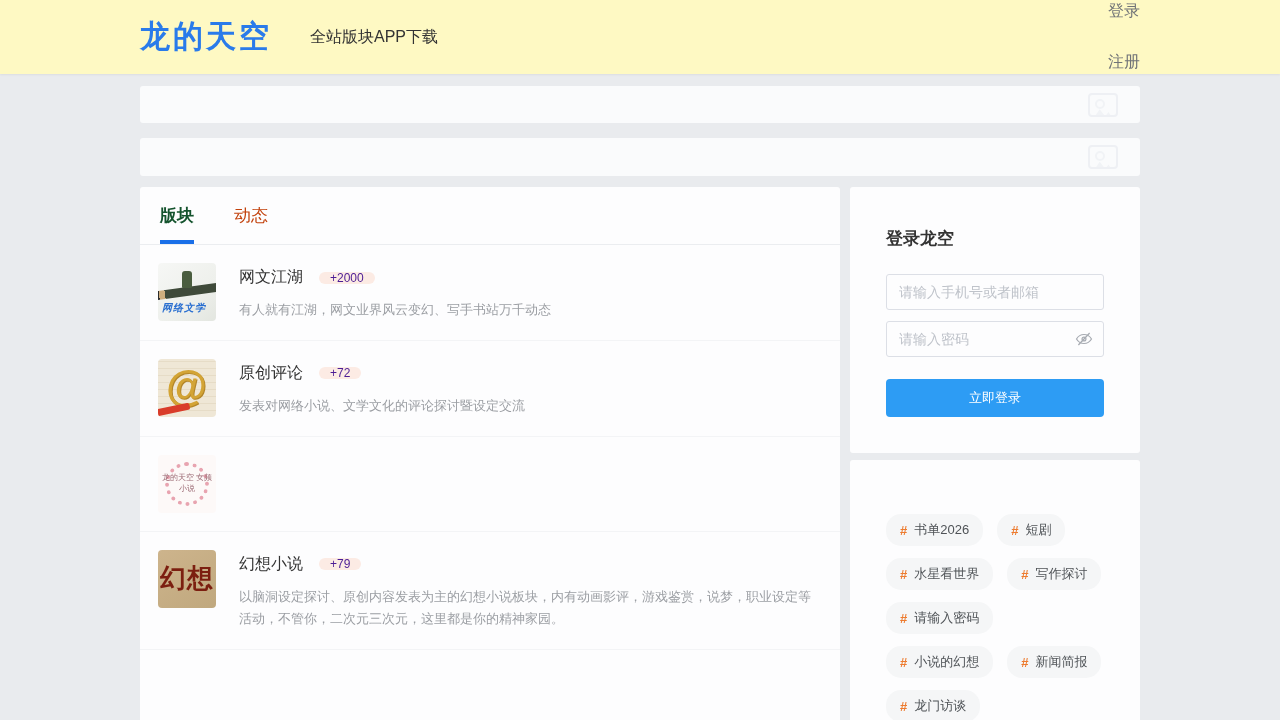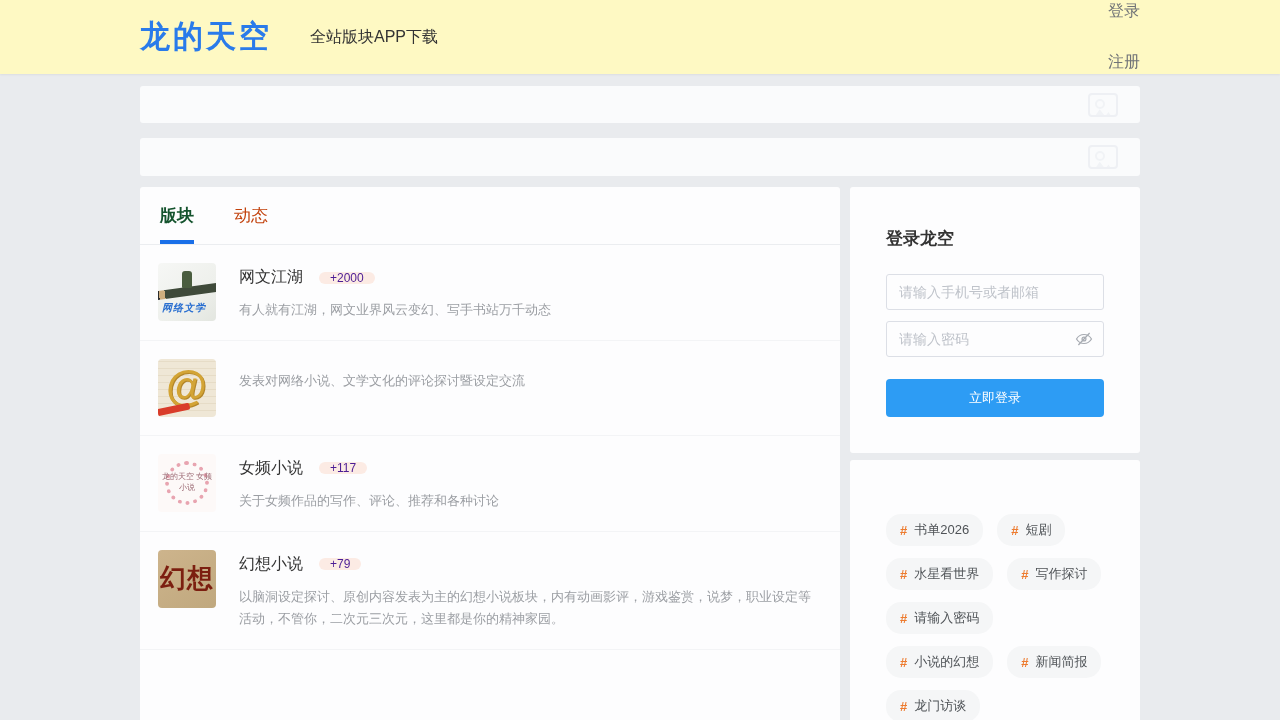--- a/index.html
+++ b/index.html
@@ -215,36 +215,33 @@
           <div class="forum-desc">有人就有江湖，网文业界风云变幻、写手书站万千动态</div>
         </div>
       </div>
 
       <div class="forum-item">
         <div class="thumb thumb-yuanchuang">
           <div class="at">@</div>
           <div class="pen"></div>
         </div>
         <div class="forum-body">
+          <div class="forum-title-row">
+            <span class="forum-title">原创评论</span>
+            <span class="forum-badge">+72</span>
+          </div>
           <div class="forum-desc">发表对网络小说、文学文化的评论探讨暨设定交流</div>
         </div>
       </div>
 
 
       <div class="forum-item">
         <div class="thumb thumb-nvpin">
           <div class="wreath"></div>
           <div class="wtext">龙的天空 女频小说</div>
-        </div>
-        <div class="forum-body">
-          <div class="forum-title-row">
-            <span class="forum-title">女频小说</span>
-            <span class="forum-badge">+117</span>
-          </div>
-          <div class="forum-desc">关于女频作品的写作、评论、推荐和各种讨论</div>
         </div>
       </div>
 
       <div class="forum-item">
         <div class="thumb thumb-huanxiang">
           <div class="htext">幻想</div>
         </div>
         <div class="forum-body">
           <div class="forum-title-row">
             <span class="forum-title">幻想小说</span>

